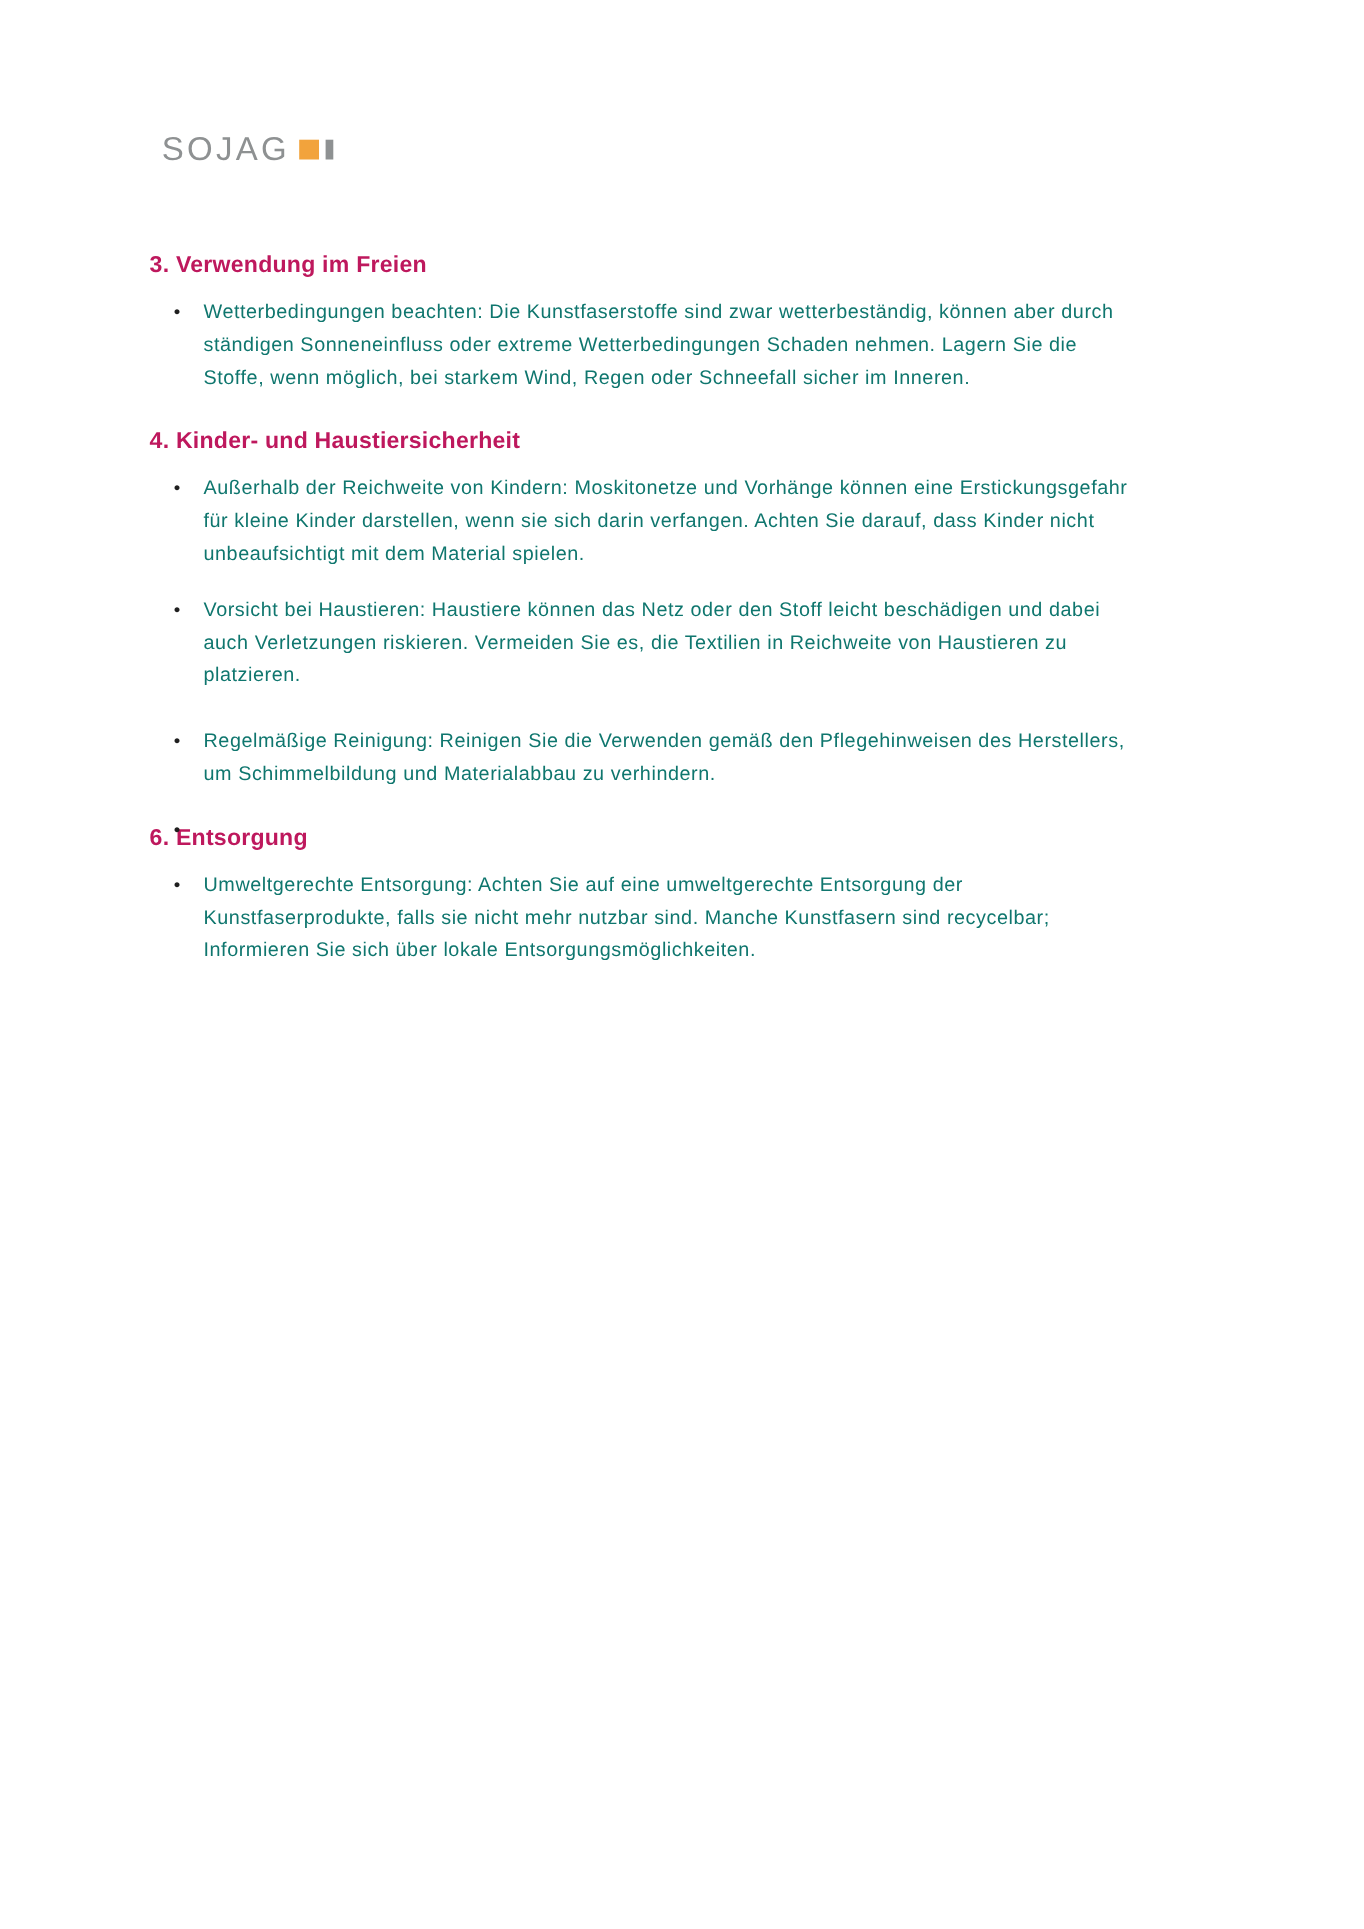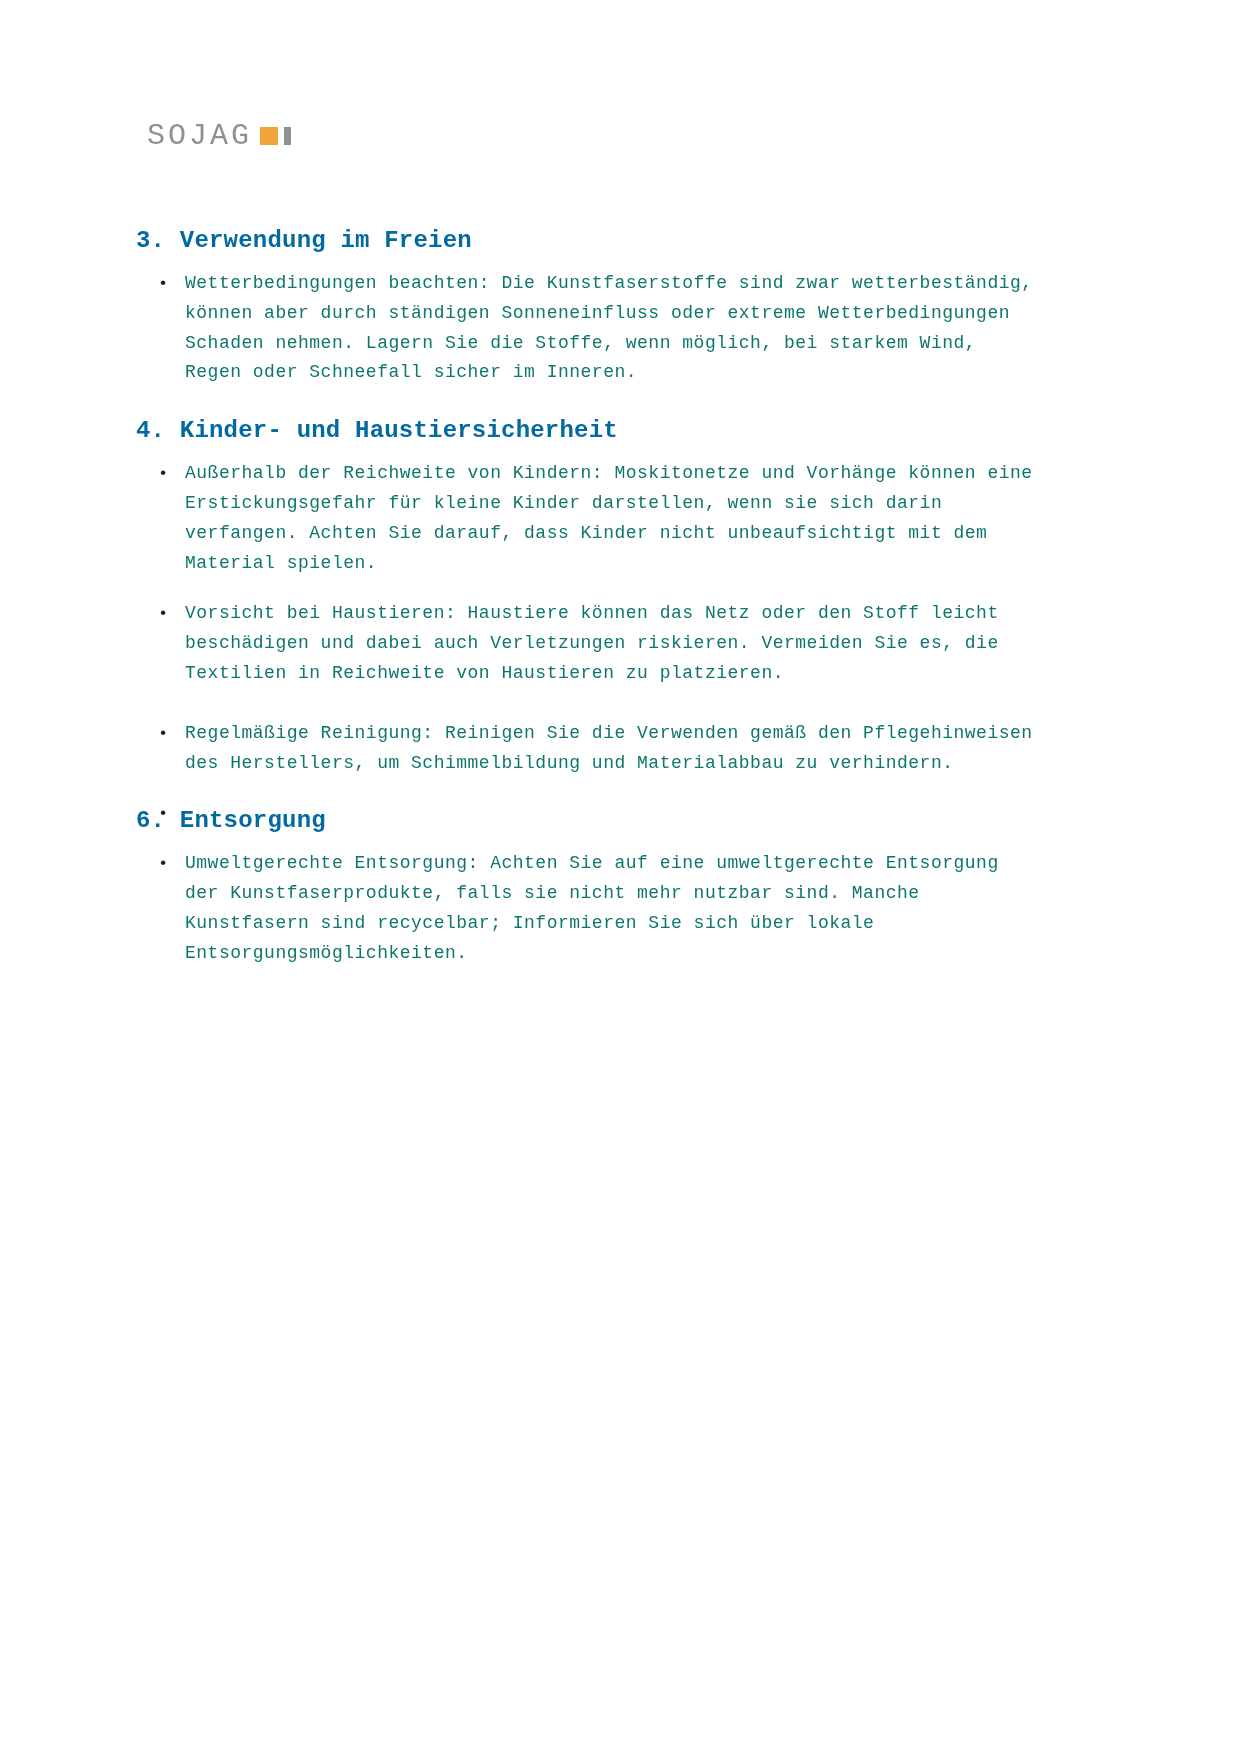--- a/index.html
+++ b/index.html
@@ -6,21 +6,21 @@
     margin: 0;
     padding: 0;
     background: #ffffff;
   }
   .page {
     position: relative;
     width: 1240px;
     height: 1266px;
     background: #ffffff;
     overflow: hidden;
-    font-family: Liberation Mono, monospace;
+    font-family: Liberation Sans, sans-serif;
     color: #1e1e1e;
   }
   
   .logo {
     position: absolute;
     top: 120px;
     left: 147px;
     display: flex;
     align-items: center;
     height: 32px;
@@ -51,25 +51,25 @@
     position: absolute;
     top: 228px;
     left: 136px;
     width: 952px;
   }
   .section + .section {
     margin-top: 30px;
   }
   .section-heading {
     margin: 0 0 15px 0;
-    font-size: 24px;
+    font-size: 21px;
     line-height: 26px;
     font-weight: bold;
     letter-spacing: 0.2px;
-    color: #0369a1;
+    color: #be185d;
   }
   .bullet-list {
     margin: 0;
     padding: 0;
     list-style: none;
   }
   .bullet-item {
     position: relative;
     padding-left: 49px;
     width: 852px;

